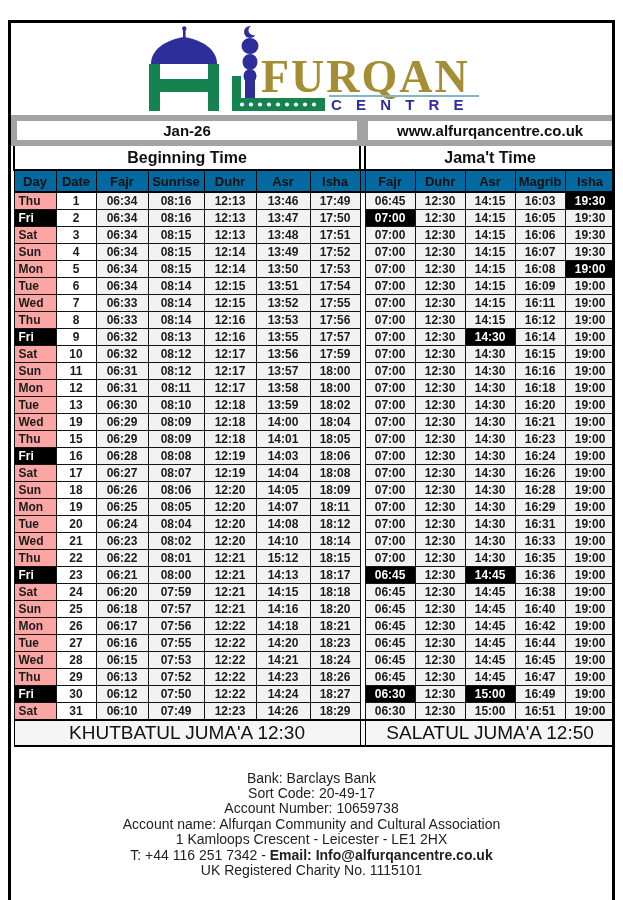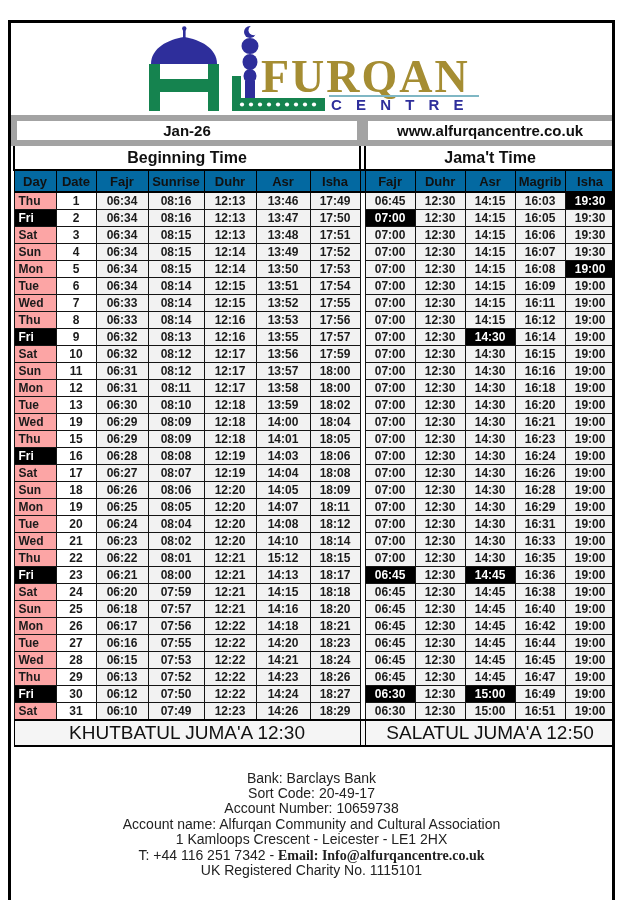--- a/index.html
+++ b/index.html
@@ -23,21 +23,21 @@
   tr.data td.date{background:#fff;}
   tr.juma td{height:22px;font-size:19px;font-weight:400;text-align:center;background:#f5f5f5;
              border:1px solid #000;border-top:2px solid #000;border-bottom:2px solid #000;}
   td.div,th.div{background:#fff;border-left:2px solid #000;border-right:2px solid #000;}
   tr.data td.div{border-top:none;border-bottom:none;background:#fff;}
   .hl{background:#000 !important;color:#fff !important;font-weight:700 !important;}
 
   
   .foot{flex:1 1 auto;display:flex;flex-direction:column;align-items:center;justify-content:center;
         font-size:14px;line-height:15.4px;color:#222;padding:2px 4px;}
-  .foot .bold{font-weight:700;font-family:Liberation Serif, serif;}
+  .foot .bold{font-weight:700;}
 </style>
 </head>
 <body>
 
 <div class="page">
 
   <div class="logo-box">
     <svg width="345" height="90" viewBox="0 0 345 90">
 
       <g>

